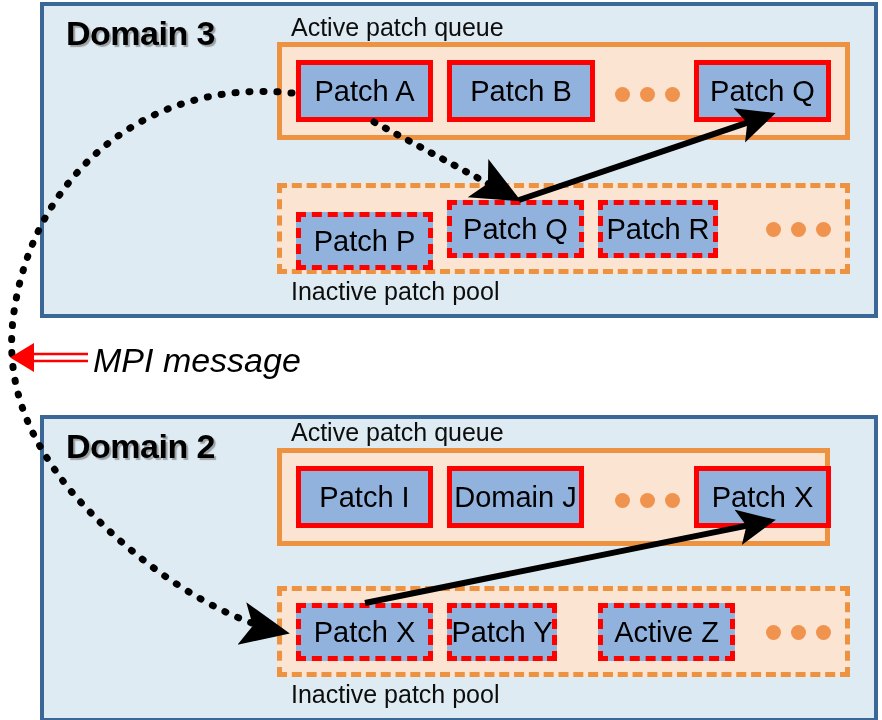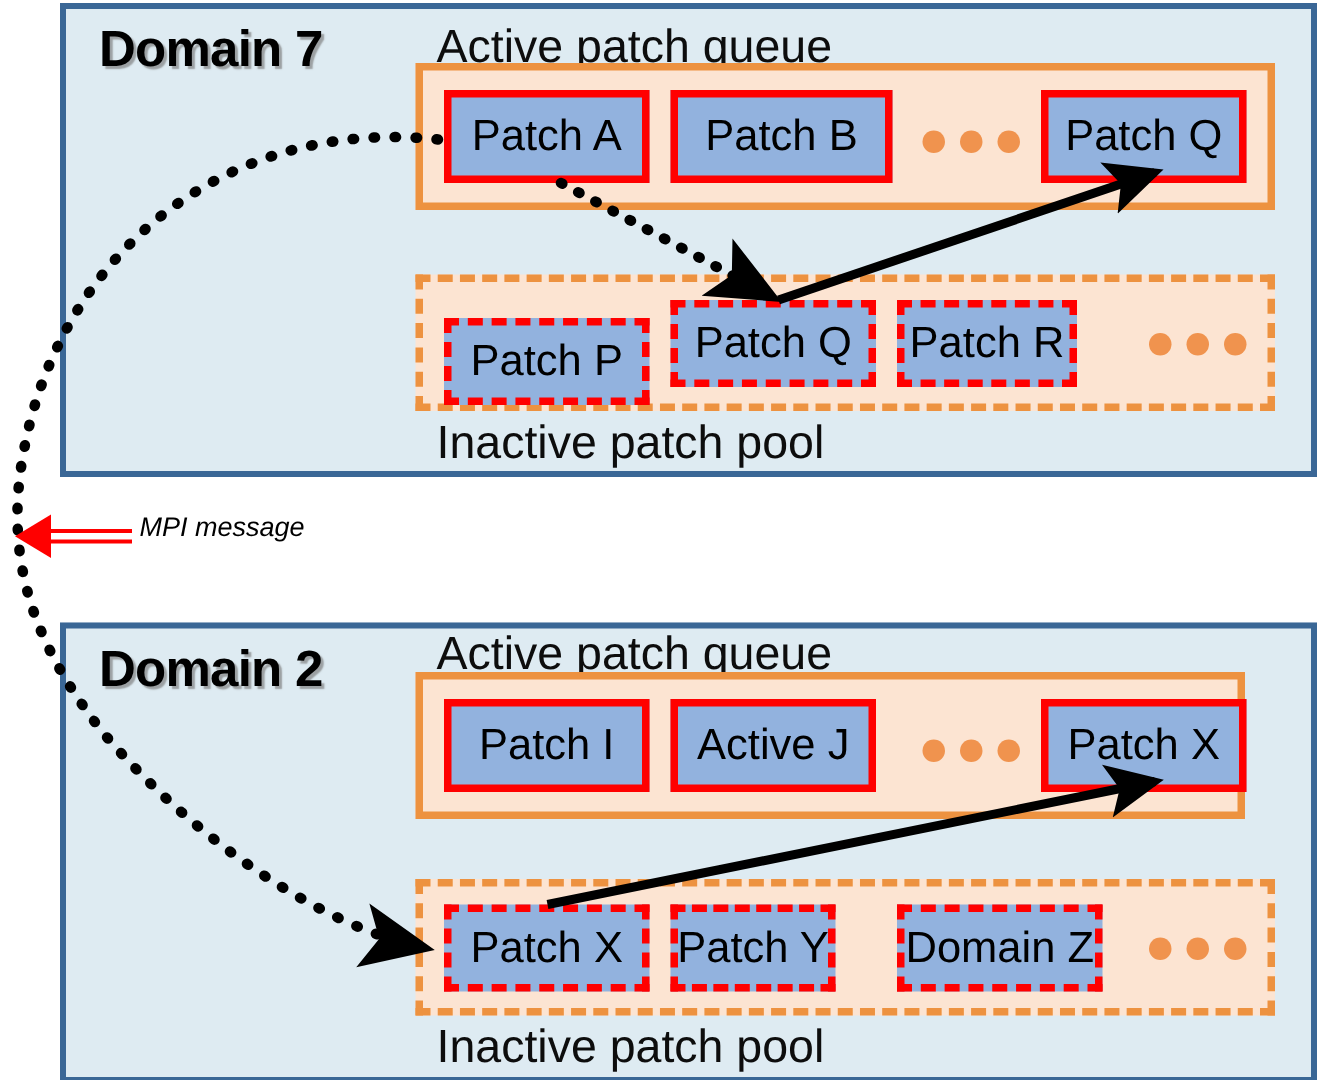--- a/index.html
+++ b/index.html
@@ -36,21 +36,21 @@
     font-weight: bold;
     color: #000000;
     text-shadow: 2px 2px 1px rgba(120,120,120,0.65);
     letter-spacing: -0.5px;
     white-space: nowrap;
   }
 
   
   .section-caption {
     position: absolute;
-    font-size: 31px;
+    font-size: 25px;
     color: #0d0d0d;
     white-space: nowrap;
   }
 
   
   .patch-row {
     position: absolute;
     box-sizing: border-box;
     background: #FCE4D2;
   }
@@ -87,42 +87,42 @@
     display: block;
     width: 15px;
     height: 15px;
     border-radius: 50%;
     background: #F0934E;
   }
 
   
   .mpi-label {
     position: absolute;
-    font-size: 18px;
+    font-size: 34px;
     font-style: italic;
     color: #000000;
     white-space: nowrap;
   }
 
   
   #overlay {
     position: absolute;
     left: 0; top: 0;
     width: 882px;
     height: 720px;
     pointer-events: none;
   }
 </style>
 </head>
 <body>
 
 <div id="stage">
 
   <div class="domain" id="domain-1">
-    <div class="domain-title">Domain 7</div>
+    <div class="domain-title">Domain 3</div>
   </div>
 
   <div class="section-caption" style="left:291px; top:13px;">Active patch queue</div>
 
   <div class="patch-row active-queue" style="left:277px; top:42px; width:573px; height:98px;">
     <div class="patch solid" style="left:14px;  top:13px; width:137px; height:62px;">Patch A</div>
     <div class="patch solid" style="left:165px; top:13px; width:148px; height:62px;">Patch B</div>
     <div class="dots" style="left:333px; top:40px;">
       <span></span>
       <span></span>
@@ -147,33 +147,33 @@
   <div class="mpi-label" style="left:93px; top:341px;">MPI message</div>
 
   <div class="domain" id="domain-2">
     <div class="domain-title">Domain 2</div>
   </div>
 
   <div class="section-caption" style="left:291px; top:418px;">Active patch queue</div>
 
   <div class="patch-row active-queue" style="left:277px; top:448px; width:553px; height:98px;">
     <div class="patch solid" style="left:14px;  top:13px; width:137px; height:62px;">Patch I</div>
-    <div class="patch solid" style="left:165px; top:13px; width:137px; height:62px;">Active J</div>
+    <div class="patch solid" style="left:165px; top:13px; width:137px; height:62px;">Domain J</div>
     <div class="dots" style="left:333px; top:40px;">
       <span></span>
       <span></span>
       <span></span>
     </div>
     <div class="patch solid" style="left:412px; top:13px; width:137px; height:62px;">Patch X</div>
   </div>
 
   <div class="patch-row inactive-pool" style="left:277px; top:586px; width:573px; height:91px;">
     <div class="patch dashed" style="left:14px;  top:12px; width:137px; height:58px;">Patch X</div>
     <div class="patch dashed" style="left:165px; top:12px; width:110px; height:58px;">Patch Y</div>
-    <div class="patch dashed" style="left:316px; top:12px; width:137px; height:58px;">Domain Z</div>
+    <div class="patch dashed" style="left:316px; top:12px; width:137px; height:58px;">Active Z</div>
     <div class="dots" style="left:484px; top:34px;">
       <span></span>
       <span></span>
       <span></span>
     </div>
   </div>
 
   <div class="section-caption" style="left:291px; top:680px;">Inactive patch pool</div>
 
   <svg id="overlay" viewBox="0 0 882 720">

